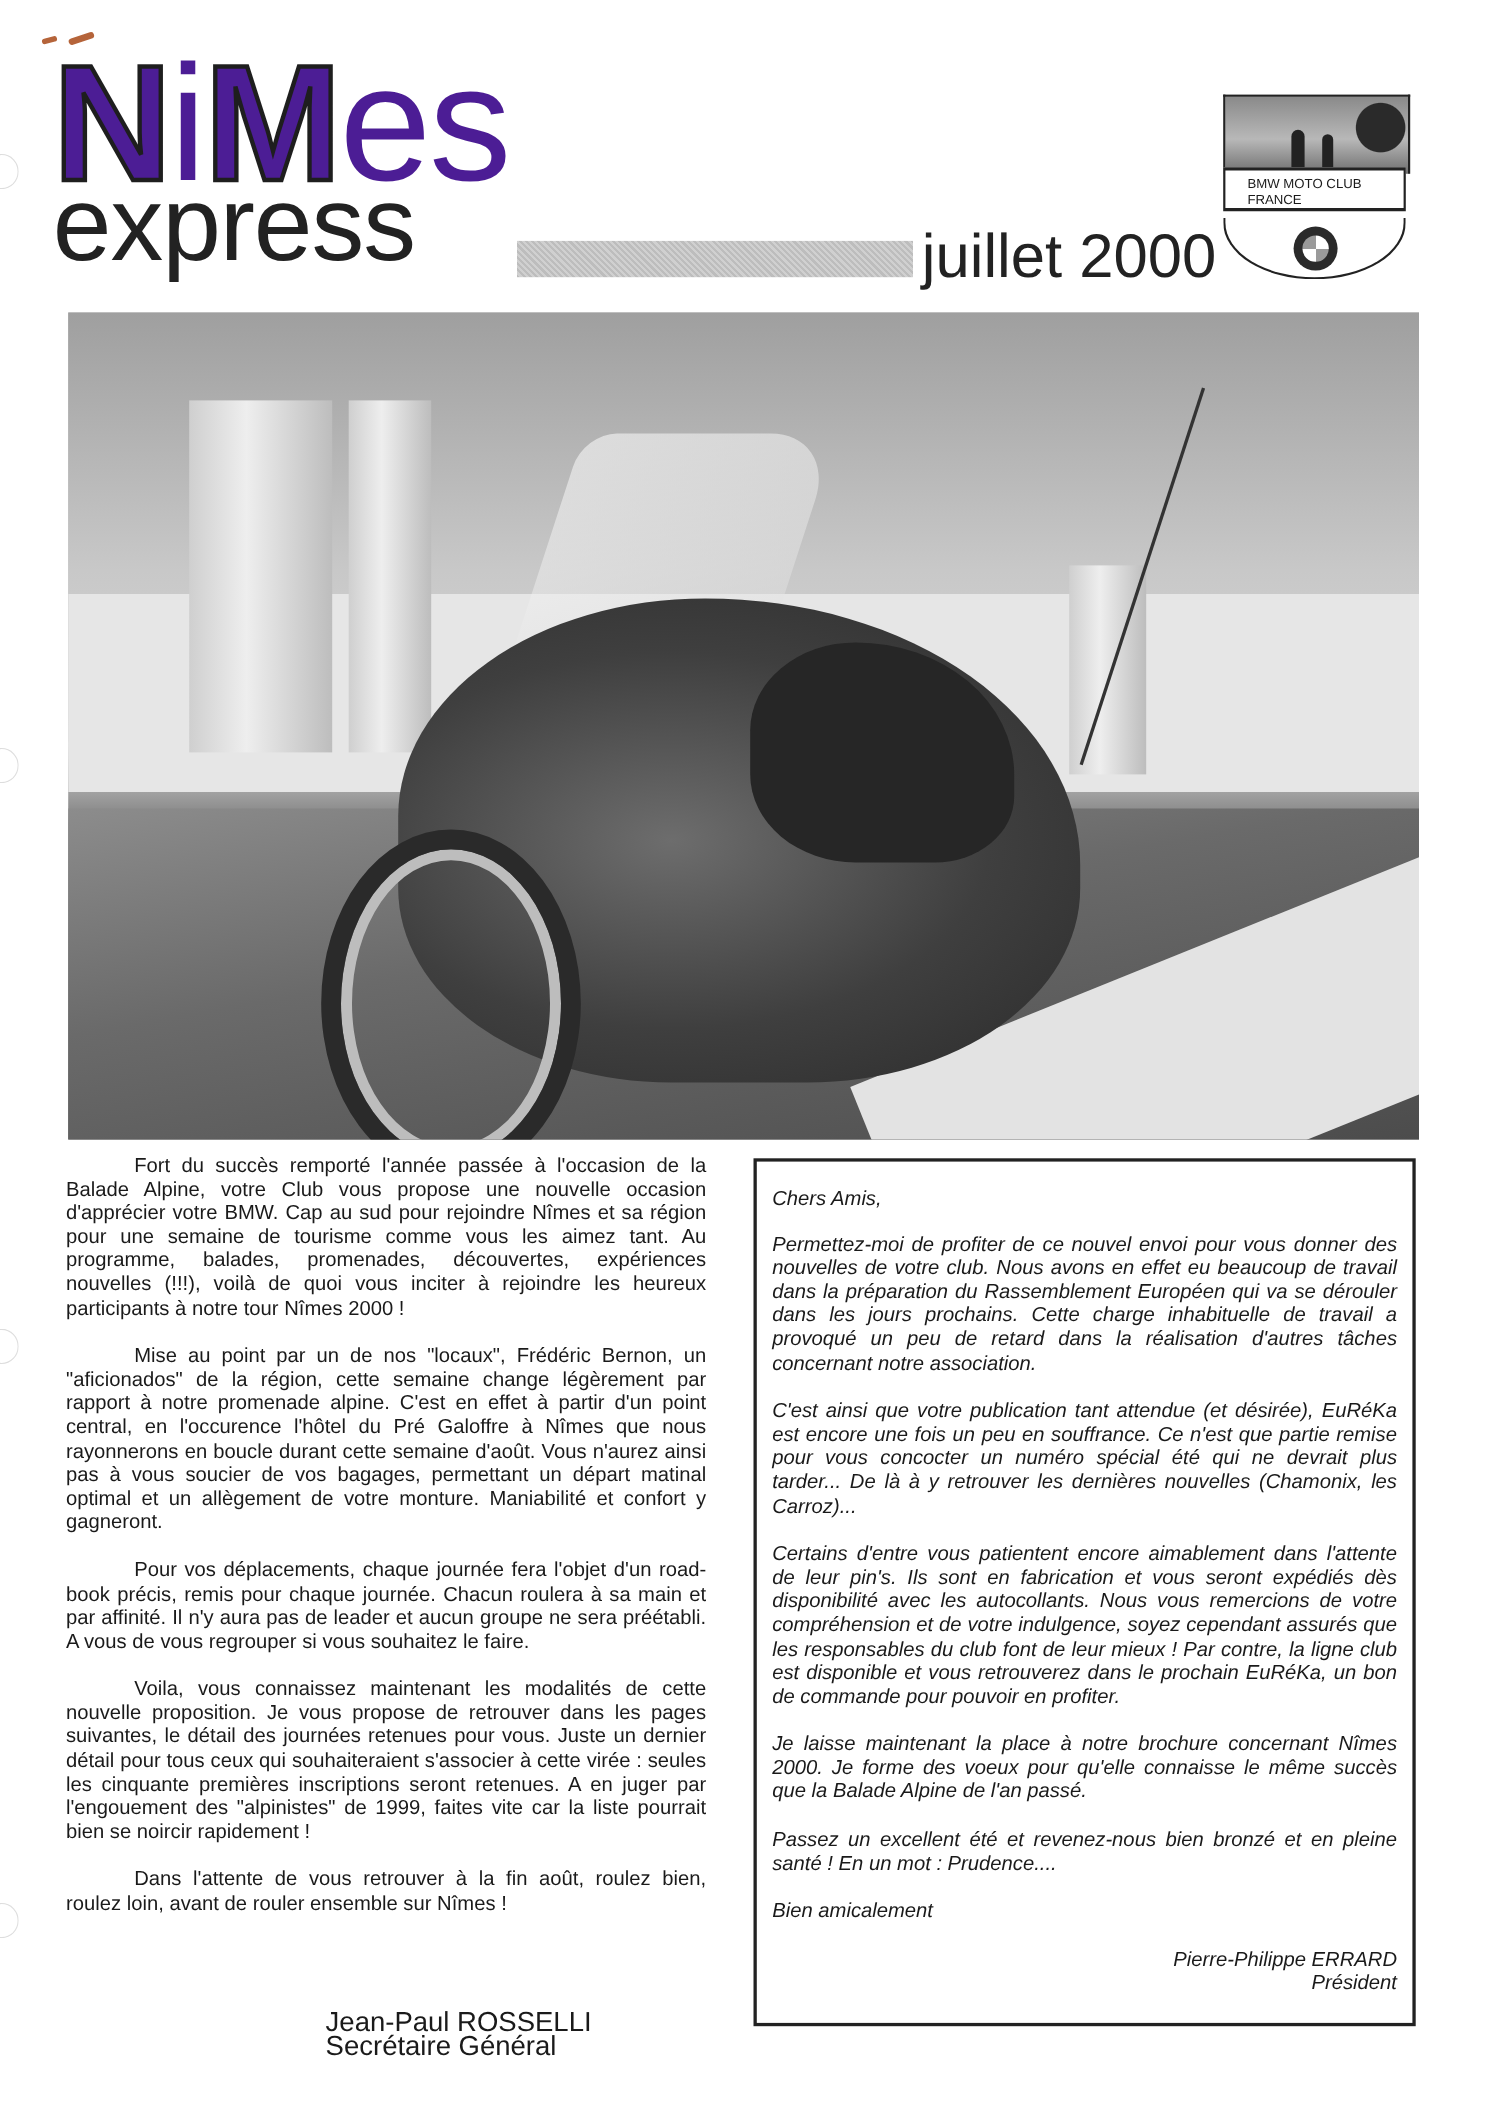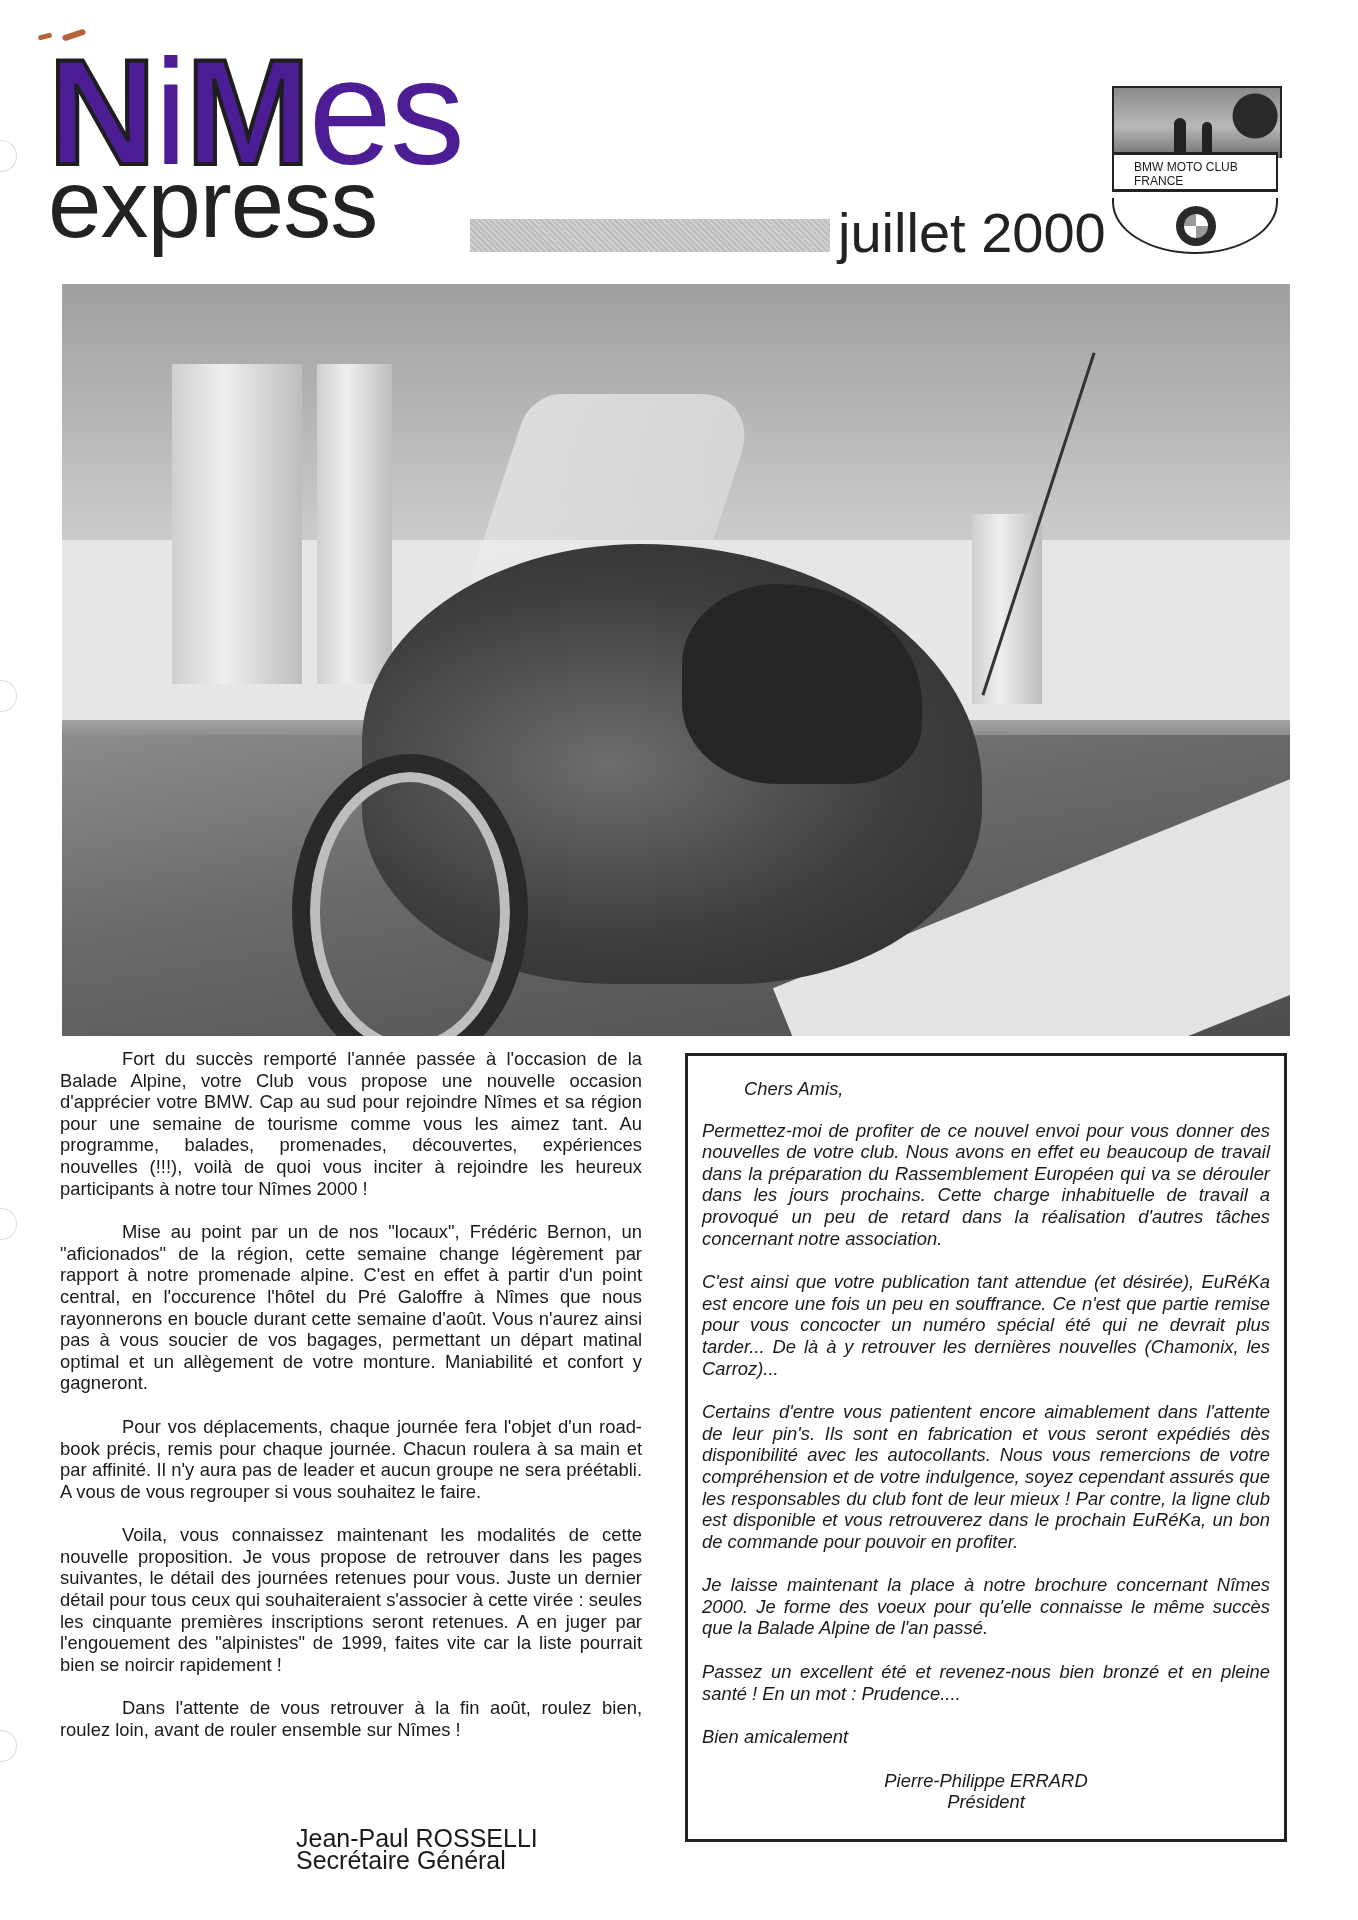--- a/index.html
+++ b/index.html
@@ -84,22 +84,22 @@
     text-align: justify; color: #1a1a1a;
   }
   .col-left p { margin: 0 16px 22px 0; text-indent: 62px; }
   .signature-left { position: absolute; left: 296px; top: 1808px; font-size: 25px; line-height: 22px; margin-top: 19px; }
   
   .box {
     position: absolute; left: 685px; top: 1053px; width: 602px; height: 789px; border: 3px solid #222;
     box-sizing: border-box; padding: 22px 14px 0 14px; font-style: italic; font-size: 18.4px; line-height: 21.6px;
   }
   .box p { margin: 0 0 22px 0; text-align: justify; }
-  .box .greet { margin-bottom: 20px; margin-left: 42px; }
-  .box .sig { text-align: center; margin: 0; }
+  .box .greet { margin-bottom: 20px; }
+  .box .sig { text-align: right; margin: 0; }
   .scan-hole { position:absolute; width: 30px; height: 30px; border-radius: 50%; border: 1px solid #ddd; border-left:none; background:#fff; }
   .mark-red { position:absolute; left:38px; top:34px; width:14px; height:5px; background:#b5643a; transform: rotate(-15deg); border-radius:3px; }
   .mark-red2 { position:absolute; left:62px; top:32px; width:24px; height:6px; background:#b5643a; transform: rotate(-18deg); border-radius:3px; }
 </style>
 </head>
 <body>
 
 <div class="mark-red"></div>
 <div class="mark-red2"></div>
 <div class="scan-hole" style="left:-14px;top:140px;"></div>

